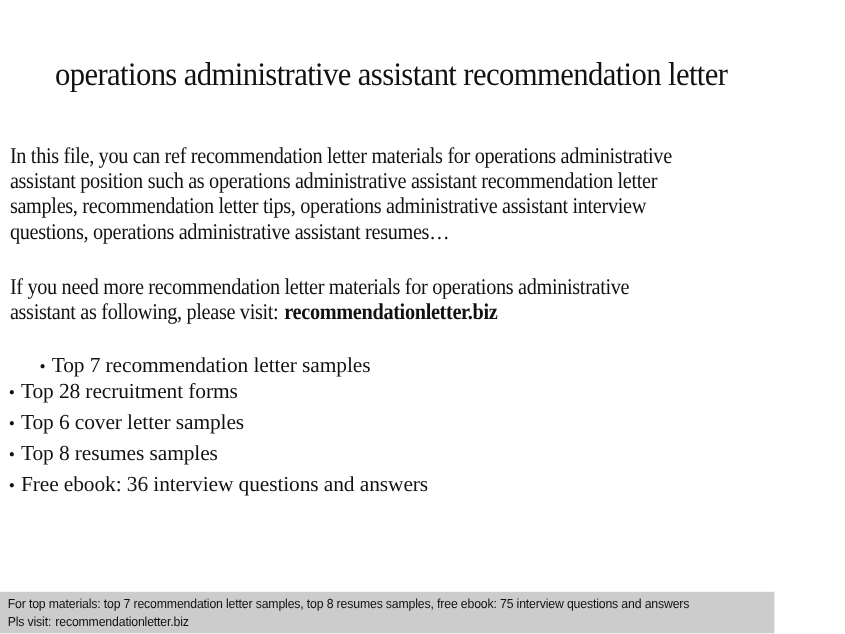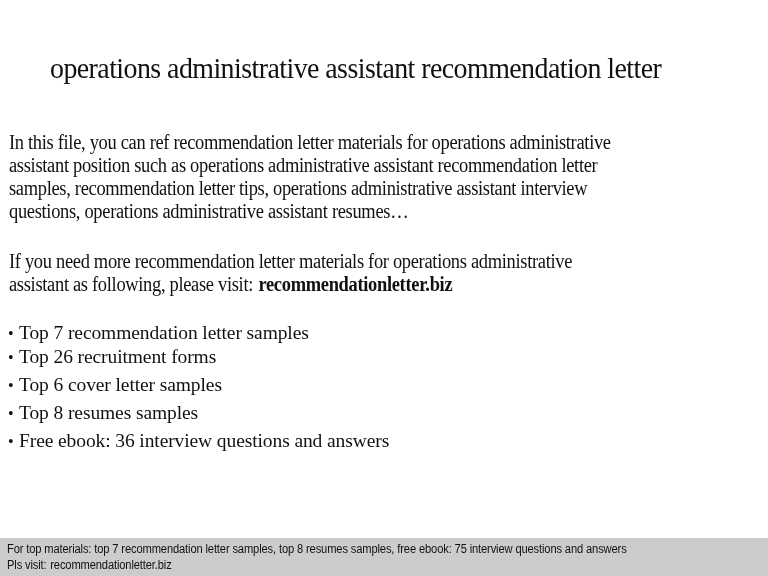--- a/index.html
+++ b/index.html
@@ -54,31 +54,31 @@
       padding: 0;
       list-style: none;
       font-size: 19.5px;
       letter-spacing: -0.1px;
     }
     .bullets li {
       white-space: nowrap;
       height: 28px;
       line-height: 26px;
     }
-    .bullets li:nth-child(1) { height: 24px; }
+    .bullets li:nth-child(1) { height: 24px; margin-left: 28px; }
     .bullets .dot {
       display: inline-block;
       width: 11px;
       font-size: 16px;
     }
     .footer {
       position: absolute;
       left: 0;
       top: 538px;
-      width: 768px;
+      width: 704px;
       height: 38px;
       background: #cccccc;
       font-family: "Liberation Sans", "DejaVu Sans", sans-serif;
       font-size: 12px;
       color: #111111;
     }
     .footer .fline {
       position: absolute;
       left: 7px;
       white-space: nowrap;
@@ -102,21 +102,21 @@
   <span class="line">questions, operations administrative assistant resumes…</span>
 </div>
 
 <div class="para para2">
   <span class="line">If you need more recommendation letter materials for operations administrative</span>
   <span class="line"><span>assistant as following, please visit:</span><a class="link">recommendationletter.biz</a></span>
 </div>
 
 <ul class="bullets">
   <li><span class="dot">•</span><span>Top 7 recommendation letter samples</span></li>
-  <li><span class="dot">•</span><span>Top 26 recruitment forms</span></li>
+  <li><span class="dot">•</span><span>Top 28 recruitment forms</span></li>
   <li><span class="dot">•</span><span>Top 6 cover letter samples</span></li>
   <li><span class="dot">•</span><span>Top 8 resumes samples</span></li>
   <li><span class="dot">•</span><span>Free ebook: 36 interview questions and answers</span></li>
 </ul>
 
 <div class="footer">
   <div class="fline f1">For top materials: top 7 recommendation letter samples, top 8 resumes samples, free ebook: 75 interview questions and answers</div>
   <div class="fline f2"><span>Pls visit:</span><a class="flink">recommendationletter.biz</a></div>
 </div>
 

